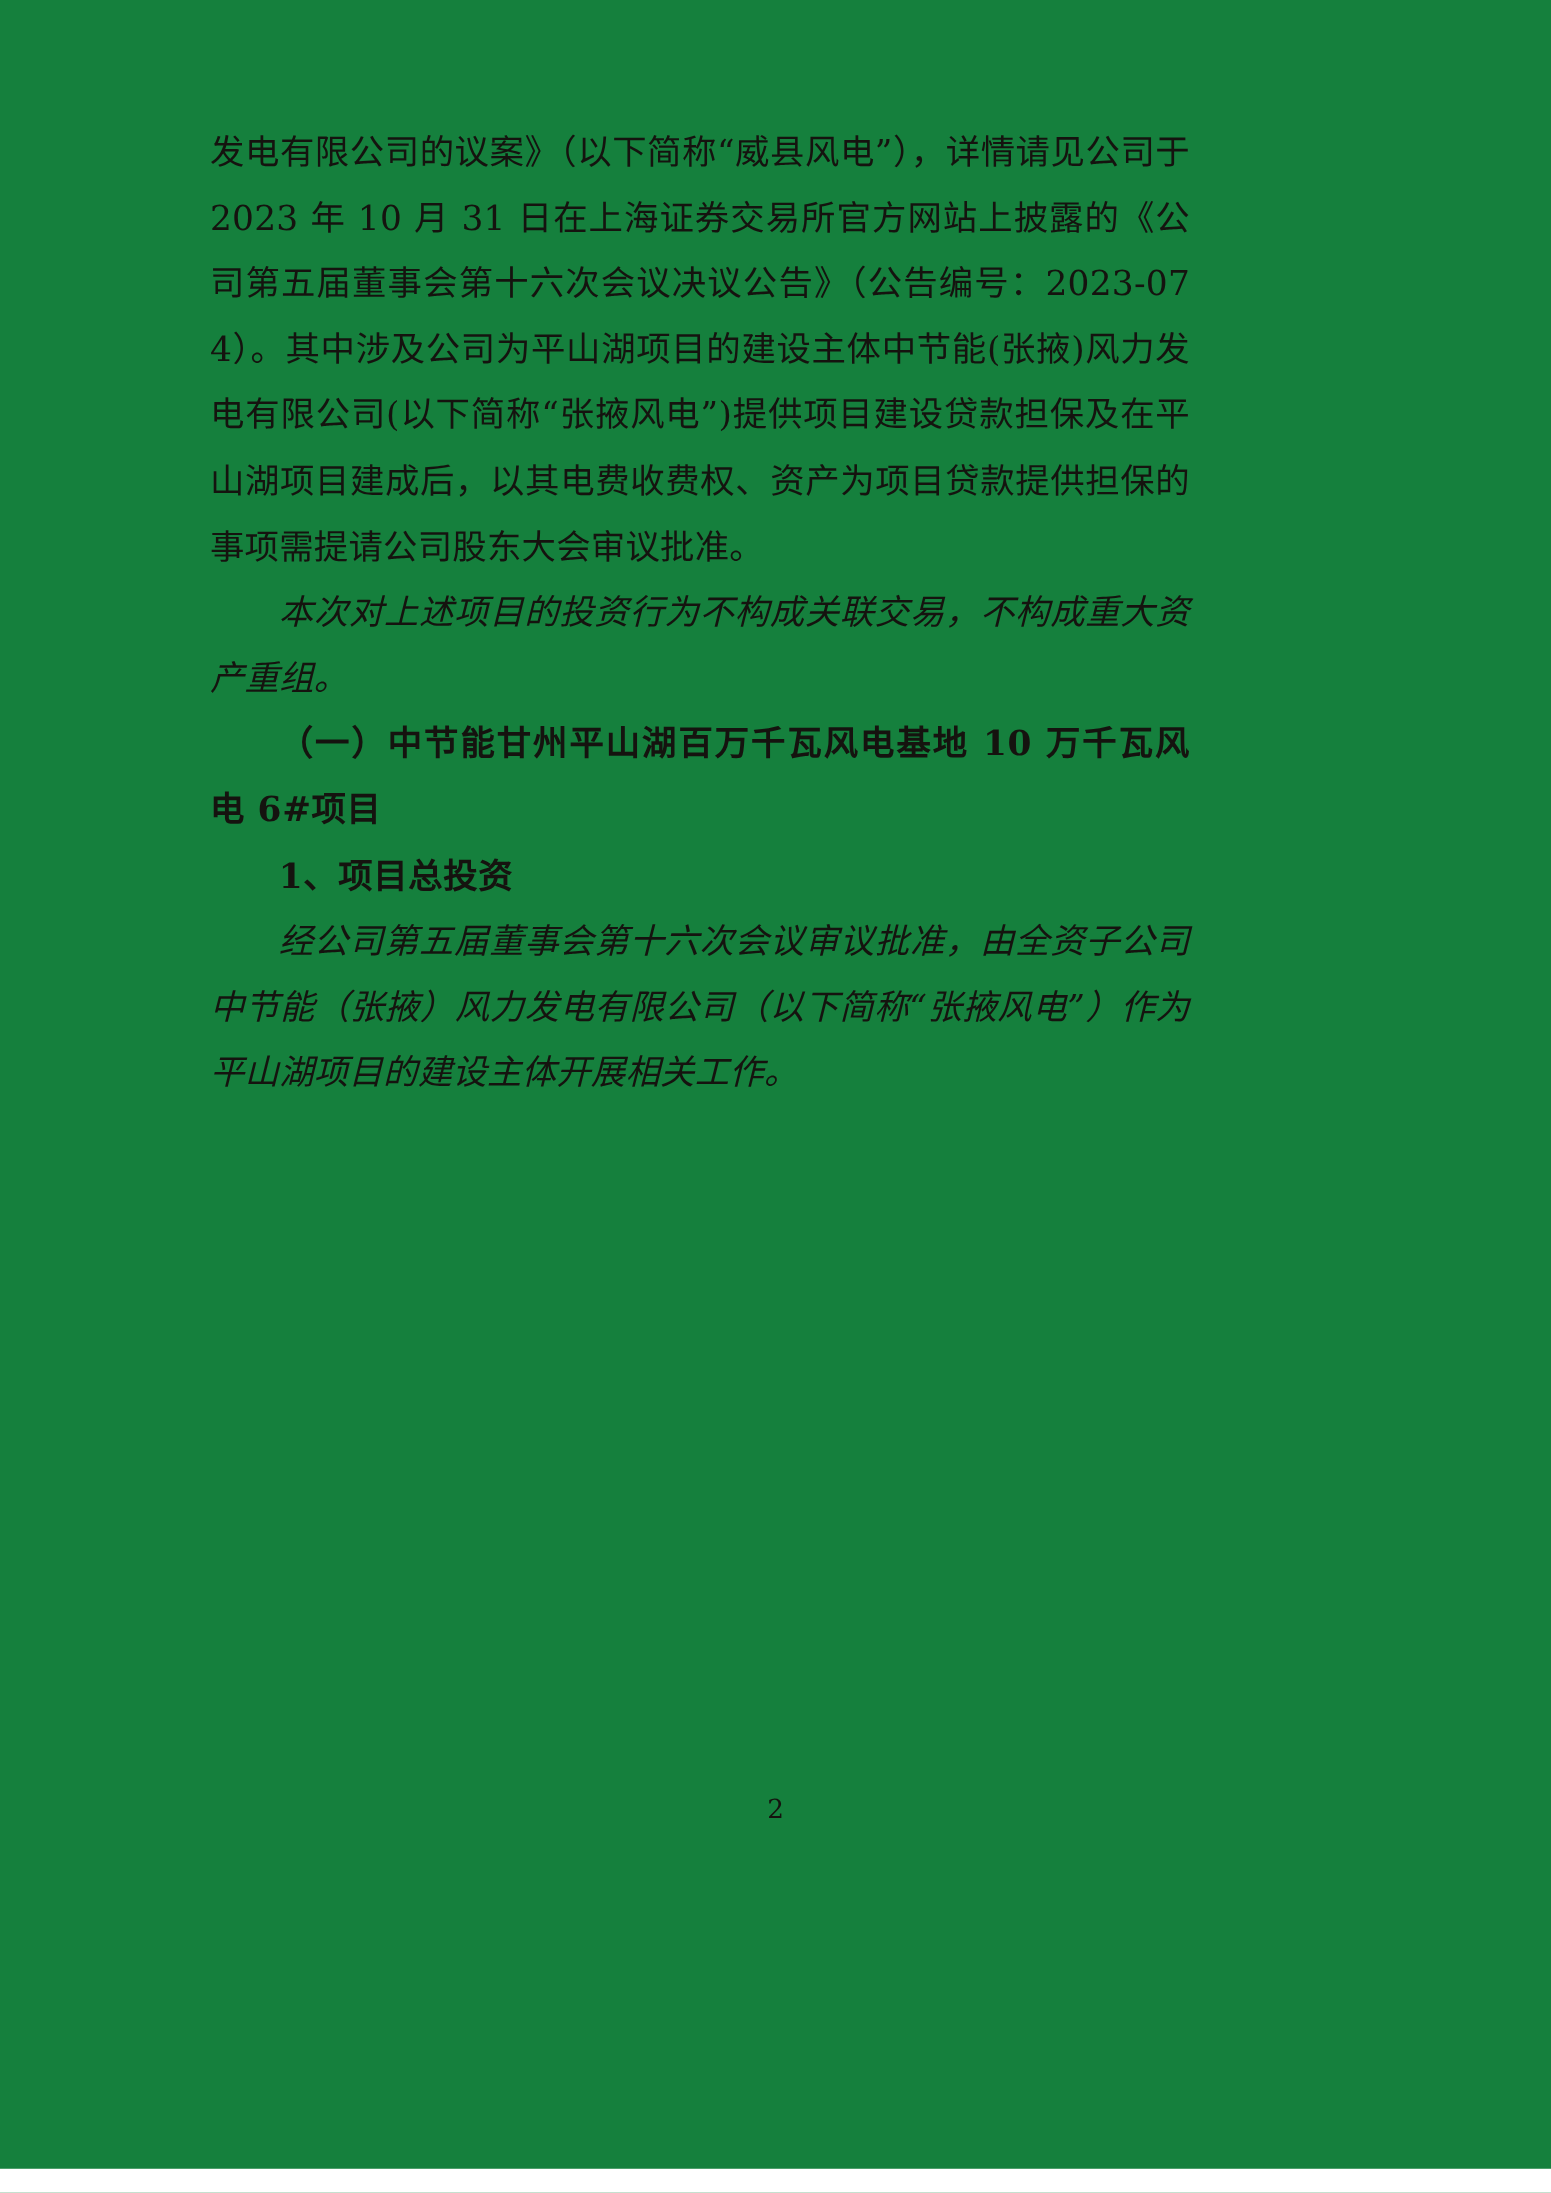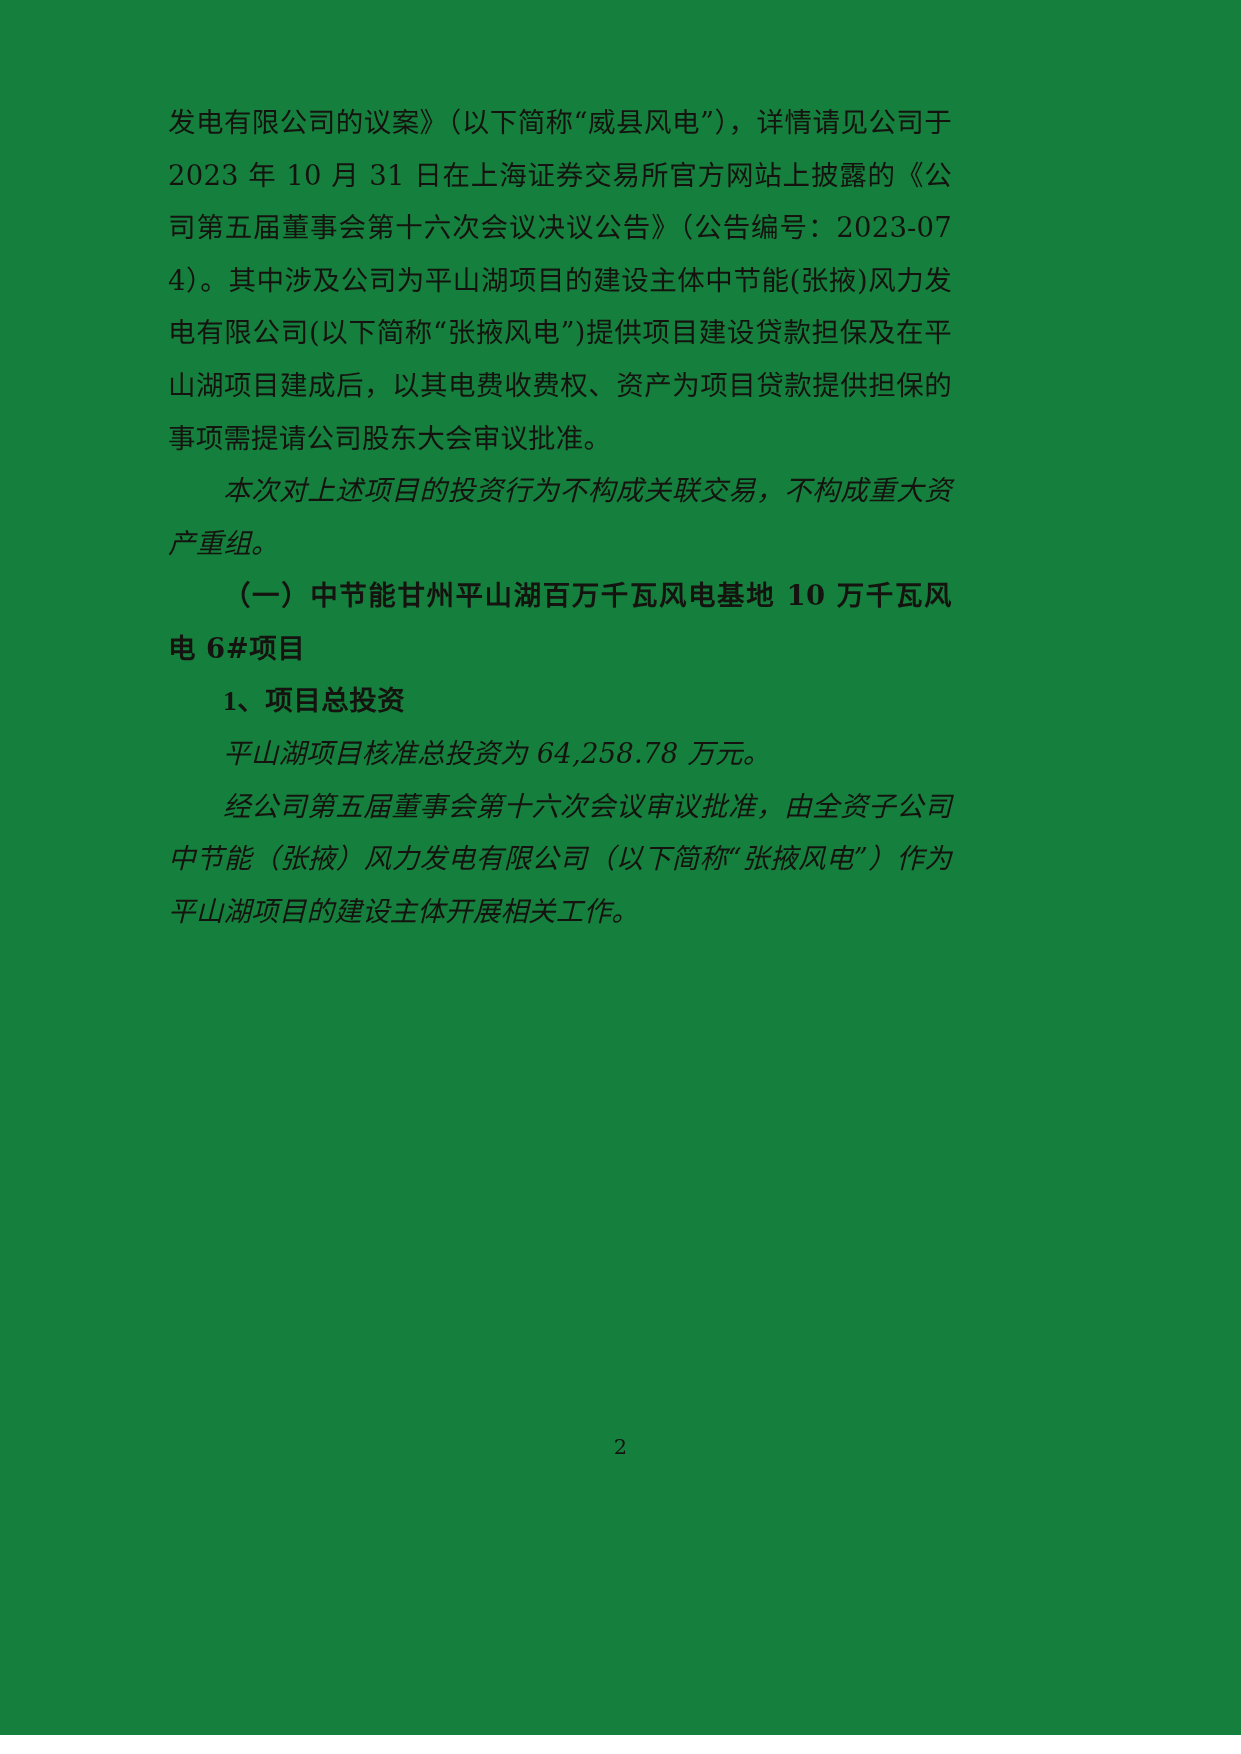--- a/index.html
+++ b/index.html
@@ -58,21 +58,20 @@
     text-indent: 55px;
     letter-spacing: 0.5px;
   }
 
   p.head.sub {
     text-indent: 55px;
   }
 
   p.head.num {
     text-indent: 55px;
-    font-family: Liberation Serif, serif;
   }
 
   .page-number {
     position: absolute;
     left: 0;
     top: 1435px;
     width: 1241px;
     text-align: center;
     font-size: 21px;
     font-family: "DejaVu Serif", "Liberation Serif", serif;
@@ -93,21 +92,20 @@
 
     <p class="para">发电有限公司的议案》（以下简称“威县风电”），详情请见公司于 2023 年 10 月 31 日在上海证券交易所官方网站上披露的《公司第五届董事会第十六次会议决议公告》（公告编号：2023-074）。其中涉及公司为平山湖项目的建设主体中节能(张掖)风力发电有限公司(以下简称“张掖风电”)提供项目建设贷款担保及在平山湖项目建成后，以其电费收费权、资产为项目贷款提供担保的事项需提请公司股东大会审议批准。</p>
 
     <p class="para indent">本次对上述项目的投资行为不构成关联交易，不构成重大资产重组。</p>
 
 
     <p class="head sub">（一）中节能甘州平山湖百万千瓦风电基地 10 万千瓦风电 6#项目</p>
 
     <p class="head num">1、项目总投资</p>
 
-    <p class="para indent">平山湖项目核准总投资为 64,258.78 万元。</p>
 
 
     <p class="para indent">经公司第五届董事会第十六次会议审议批准，由全资子公司中节能（张掖）风力发电有限公司（以下简称“张掖风电”）作为平山湖项目的建设主体开展相关工作。</p>
 
 
   </div>
 
   <div class="page-number">2</div>
 
 </div>

